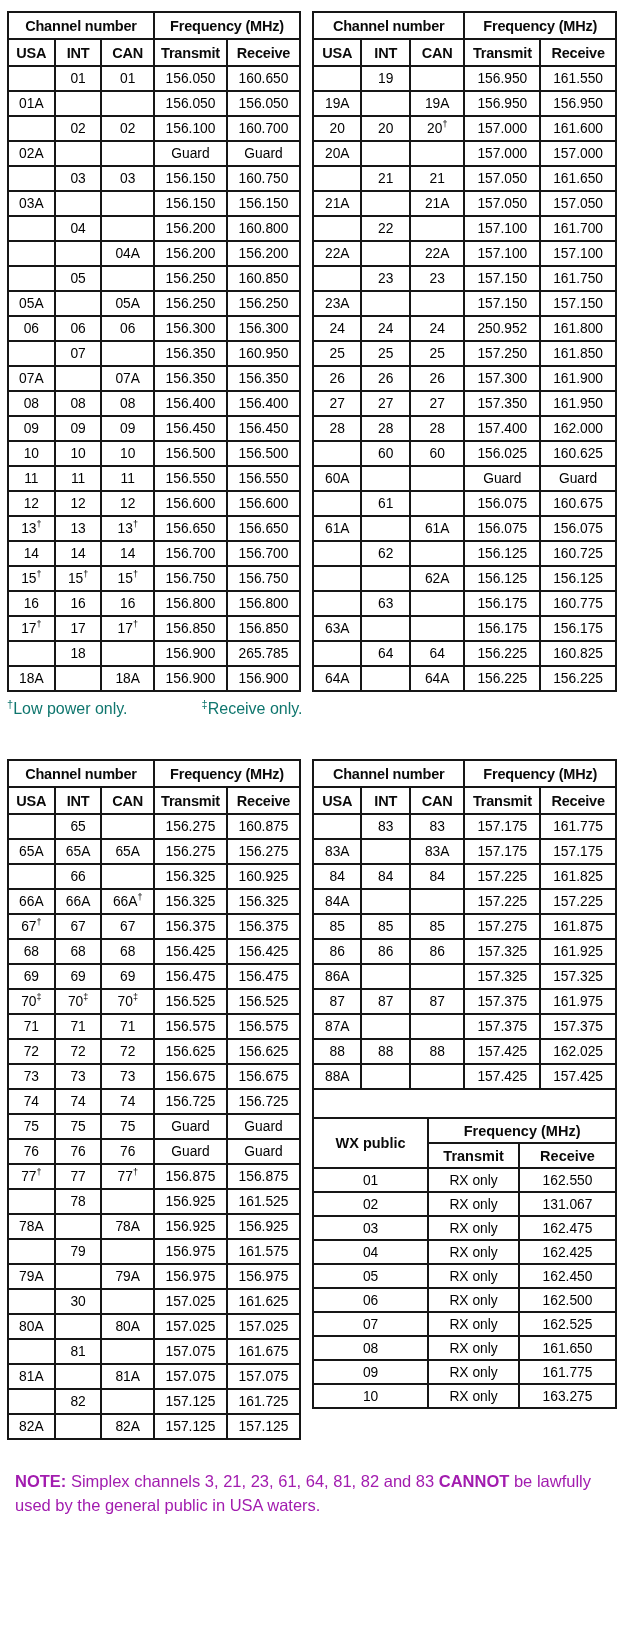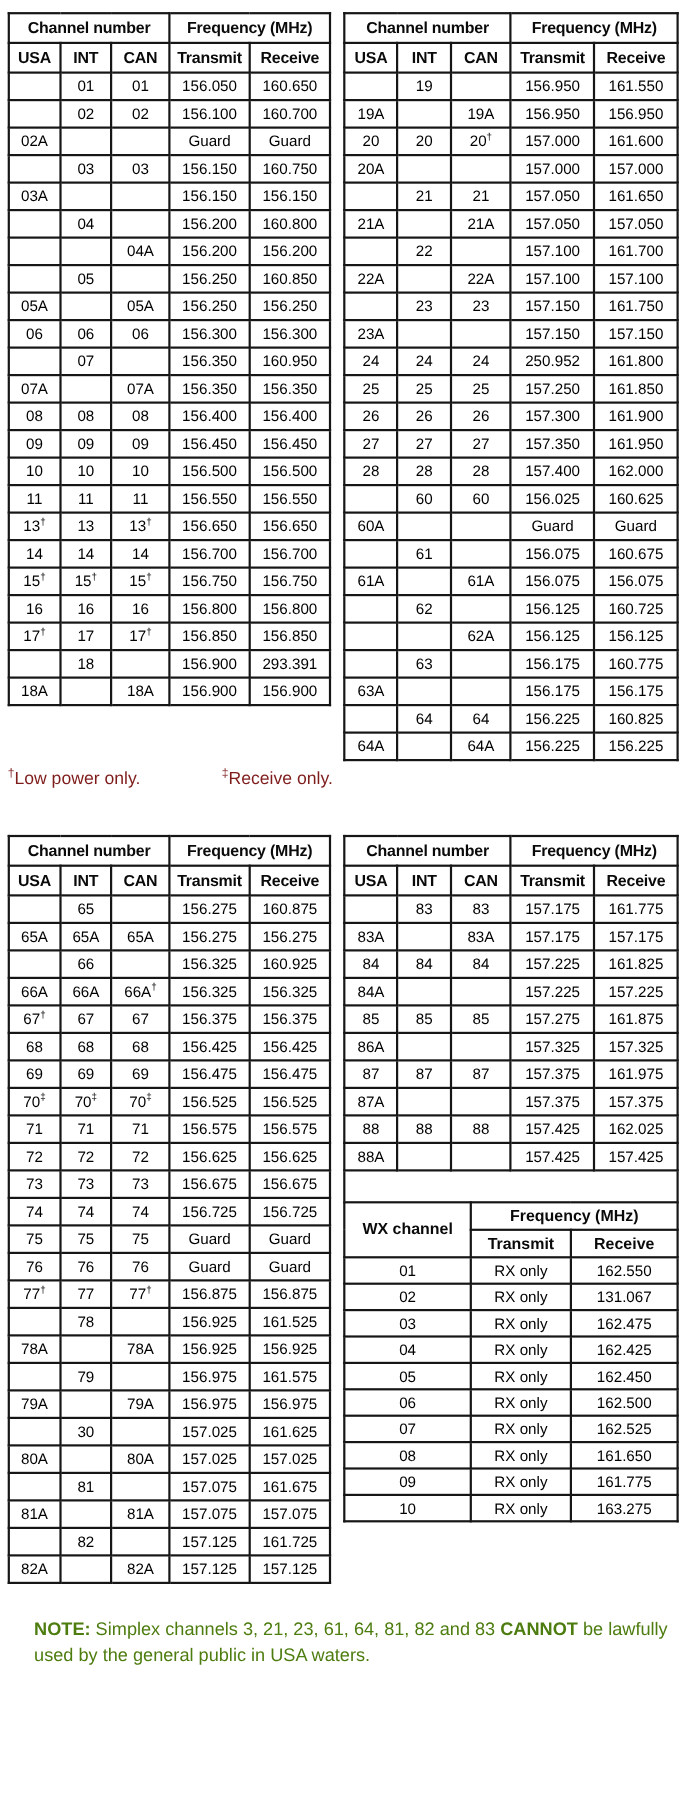--- a/index.html
+++ b/index.html
@@ -33,46 +33,46 @@
   .ch col.c4 { width: 25%; }
   .ch col.c5 { width: 25%; }
 
   sup { font-size: 9px; line-height: 0; }
 
   .footnotes {
     display: flex;
     gap: 74px;
     margin: 8px 0 0 0;
     font-size: 16px;
-    color: #7f1d1d;
+    color: #0f766e;
     height: 26px;
     align-items: flex-start;
   }
   .footnotes .fn sup { font-size: 11px; }
 
   .bottom-section { margin-top: 33px; }
 
   .spacer-row {
     height: 27px;
     border-left: 2px solid #161616;
     border-right: 2px solid #161616;
   }
 
   .wx th { height: 25px; font-size: 14.5px; font-weight: bold; }
   .wx td { height: 24px; font-size: 13.8px; font-weight: normal; color: #000; }
   .wx col.w1 { width: 38%; }
   .wx col.w2 { width: 30%; }
   .wx col.w3 { width: 32%; }
 
   .note {
-    margin: 30px 0 0 24px;
+    margin: 30px 0 0 8px;
     width: 582px;
     font-size: 16.5px;
     line-height: 1.45;
-    color: #4d7c0f;
+    color: #a21caf;
   }
   .note b { font-weight: bold; }
 </style>
 </head>
 <body>
 
 <div class="page">
 
   <div class="grid-row">
     <div class="col-left">
@@ -99,20 +99,27 @@
         </thead>
         <tbody>
             <tr>
               <td></td>
               <td>01</td>
               <td>01</td>
               <td>156.050</td>
               <td>160.650</td>
             </tr>
             <tr>
+              <td>01A</td>
+              <td></td>
+              <td></td>
+              <td>156.050</td>
+              <td>156.050</td>
+            </tr>
+            <tr>
               <td></td>
               <td>02</td>
               <td>02</td>
               <td>156.100</td>
               <td>160.700</td>
             </tr>
             <tr>
               <td>02A</td>
               <td></td>
               <td></td>
@@ -204,20 +211,27 @@
               <td>156.500</td>
             </tr>
             <tr>
               <td>11</td>
               <td>11</td>
               <td>11</td>
               <td>156.550</td>
               <td>156.550</td>
             </tr>
             <tr>
+              <td>12</td>
+              <td>12</td>
+              <td>12</td>
+              <td>156.600</td>
+              <td>156.600</td>
+            </tr>
+            <tr>
               <td>13<sup>†</sup></td>
               <td>13</td>
               <td>13<sup>†</sup></td>
               <td>156.650</td>
               <td>156.650</td>
             </tr>
             <tr>
               <td>14</td>
               <td>14</td>
               <td>14</td>
@@ -243,21 +257,21 @@
               <td>17</td>
               <td>17<sup>†</sup></td>
               <td>156.850</td>
               <td>156.850</td>
             </tr>
             <tr>
               <td></td>
               <td>18</td>
               <td></td>
               <td>156.900</td>
-              <td>293.391</td>
+              <td>265.785</td>
             </tr>
             <tr>
               <td>18A</td>
               <td></td>
               <td>18A</td>
               <td>156.900</td>
               <td>156.900</td>
             </tr>
           </tbody>
       </table>
@@ -726,20 +740,27 @@
               <td>157.225</td>
             </tr>
             <tr>
               <td>85</td>
               <td>85</td>
               <td>85</td>
               <td>157.275</td>
               <td>161.875</td>
             </tr>
             <tr>
+              <td>86</td>
+              <td>86</td>
+              <td>86</td>
+              <td>157.325</td>
+              <td>161.925</td>
+            </tr>
+            <tr>
               <td>86A</td>
               <td></td>
               <td></td>
               <td>157.325</td>
               <td>157.325</td>
             </tr>
             <tr>
               <td>87</td>
               <td>87</td>
               <td>87</td>
@@ -773,21 +794,21 @@
       <div class="spacer-row"></div>
 
       <table class="wx">
         <colgroup>
             <col class="w1">
             <col class="w2">
             <col class="w3">
           </colgroup>
         <thead>
           <tr>
-            <th rowspan="2">WX channel</th>
+            <th rowspan="2">WX public</th>
             <th colspan="2">Frequency (MHz)</th>
           </tr>
           <tr>
             <th>Transmit</th>
             <th>Receive</th>
           </tr>
         </thead>
         <tbody>
             <tr>
               <td>01</td>

